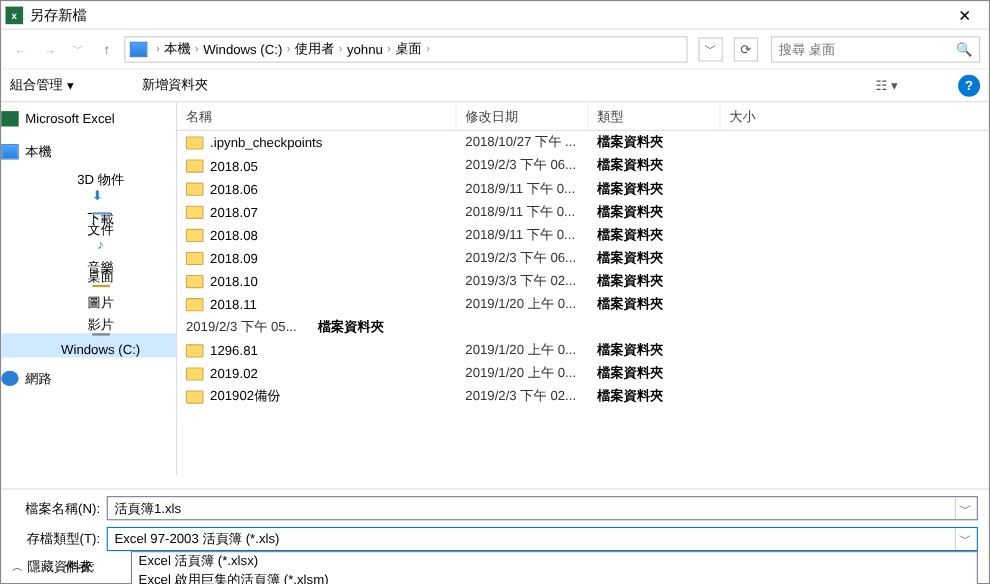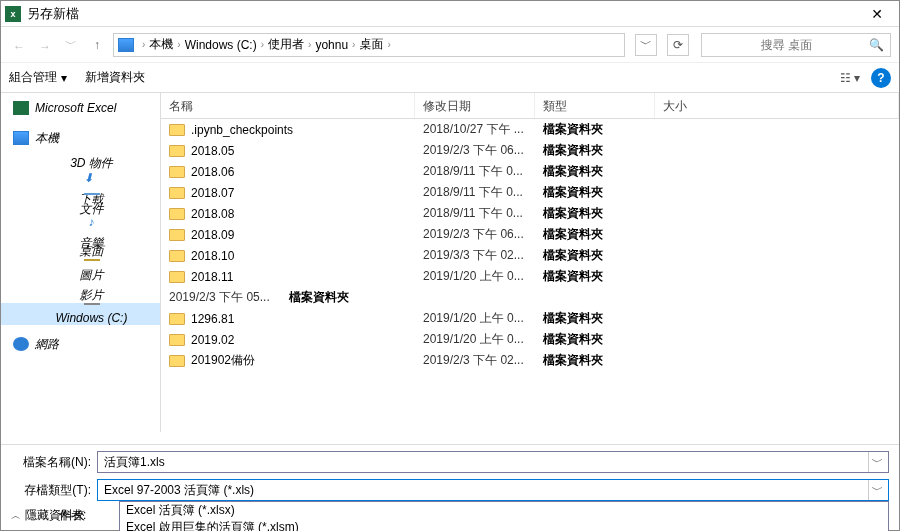--- a/index.html
+++ b/index.html
@@ -15,34 +15,34 @@
   
   .navbar { display:flex; align-items:center; height: 36px; padding: 0 8px; gap: 6px; border-bottom:1px solid #eee; }
   .nav-btn { width:20px; height:20px; display:flex; align-items:center; justify-content:center; color:#666; cursor:pointer; }
   .nav-btn.disabled { color:#bbb; }
   .addrbar { flex:1; border:1px solid #ccc; height:24px; display:flex; align-items:center; padding: 0 4px; gap:2px; }
   .pc-icon { width:16px; height:14px; background: linear-gradient(#4aa3ff,#2d7fd6); border:1px solid #2d7fd6; display:inline-block; margin-right:4px; }
   .crumb { display:flex; align-items:center; cursor:pointer; }
   .crumb-sep { color:#888; margin:0 2px; font-size:10px; }
   .addr-drop, .addr-refresh { width:22px; height:22px; display:flex; align-items:center; justify-content:center; border:1px solid #ccc; margin-left:4px; cursor:pointer; color:#555;}
   .searchbox { width:190px; height:24px; border:1px solid #ccc; margin-left:6px; display:flex; align-items:center; padding:0 6px; color:#999; }
-  .searchbox input { border:none; outline:none; flex:1; color:#555; background:transparent;text-align:center; }
+  .searchbox input { border:none; outline:none; flex:1; color:#555; background:transparent; }
   .searchbox .mag { color:#777; margin-left:4px; }
 
   
-  .toolbar { display:flex; align-items:center; height: 30px; padding: 0 8px; border-bottom:1px solid #ddd; }
+  .toolbar { display:flex; align-items:center; height: 30px; padding: 0 8px; border-bottom:1px solid #ddd;gap:44px; }
   .toolbar .tb-btn { display:flex; align-items:center; gap:4px; cursor:pointer; color:#000; margin-right: 18px; }
   .toolbar .spacer { flex:1; }
   .view-btn { width:26px; height:20px; display:flex; align-items:center; justify-content:center; border:1px solid transparent; cursor:pointer; color:#555; }
   .help-btn { width:20px; height:20px; border-radius:50%; background:#0078d7; color:#fff; display:flex; align-items:center; justify-content:center; font-weight:bold; margin-left:8px; cursor:pointer; }
 
   
   .main { flex:1; display:flex; overflow:hidden; }
   .sidebar { width: 160px; border-right:1px solid #ddd; padding: 4px 0; overflow-y:auto; }
-  .side-item { display:flex; align-items:center; height: 22px; padding: 0 6px 0 12px; gap:6px; cursor:pointer;font-style:italic; }
+  .side-item { display:flex; align-items:center; height: 22px; padding: 0 6px 0 0; gap:6px; cursor:pointer; }
   .side-item.indent { padding-left: 28px; flex-direction: column; }
   .side-item.sel { background:#cde8ff; }
   .side-icon { width:16px; height:14px; display:inline-block; }
   .ic-excel { background:#1d6f42; }
   .ic-pc { background: linear-gradient(#4aa3ff,#2d7fd6); border:1px solid #2d7fd6; }
   .ic-3d { background:#4aa3ff; border-radius:2px; }
   .ic-dl { background:none; }
   .ic-doc { background:#fff; border:1px solid #5b9bd5; }
   .ic-music { background:none; color:#2d7fd6; display:flex; align-items:center; justify-content:center; }
   .ic-desk { background:#2d7fd6; }

